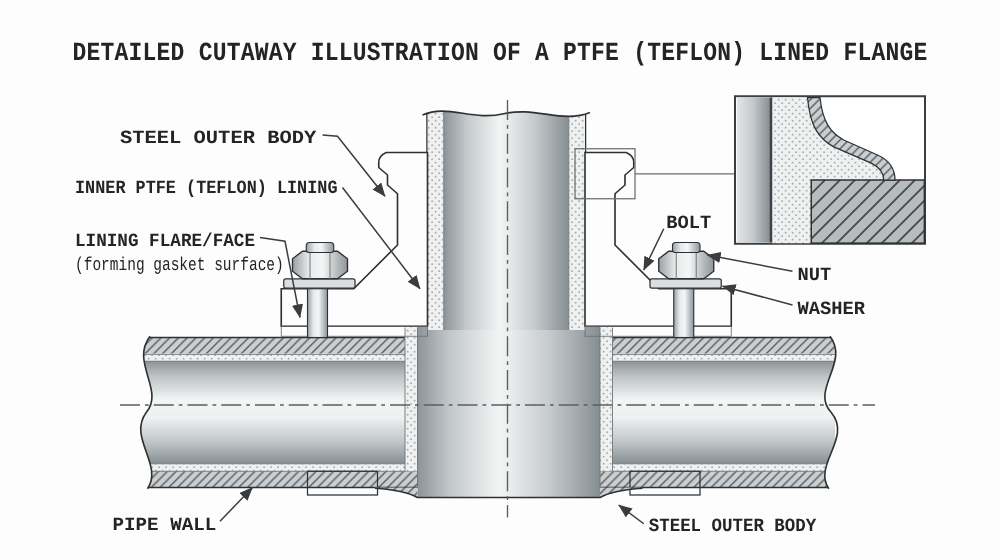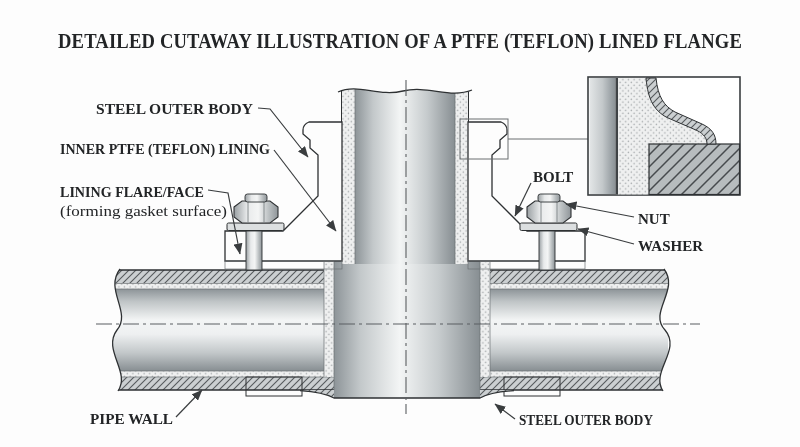--- a/index.html
+++ b/index.html
@@ -1,17 +1,17 @@
 <!DOCTYPE html>
 <html><head>
 <meta charset="utf-8">
 <style>
   html,body{margin:0;padding:0;background:#ffffff;}
   .stage{position:relative;width:800px;height:447px;overflow:hidden;background:#fdfdfd;
-         font-family:Liberation Serif, serif;}
+         font-family:Liberation Mono, monospace;}
   svg{display:block;}
   text{fill:#222426;}
   .lbl{font-weight:bold;font-size:15px;}
   .lbl-sub{font-weight:normal;font-size:15px;}
   .ttl{font-weight:bold;font-size:21px;letter-spacing:.2px;}
   .thin{stroke:#6b7073;stroke-width:.7;fill:none;}
   .edge{stroke:#2e3133;stroke-width:1.3;fill:none;}
   .edge2{stroke:#2e3133;stroke-width:1;fill:none;}
   .leader{stroke:#3a3d3f;stroke-width:1.2;fill:none;}
   .cl{stroke:#5b5f62;stroke-width:1.1;fill:none;stroke-dasharray:16 4 3 4;}

